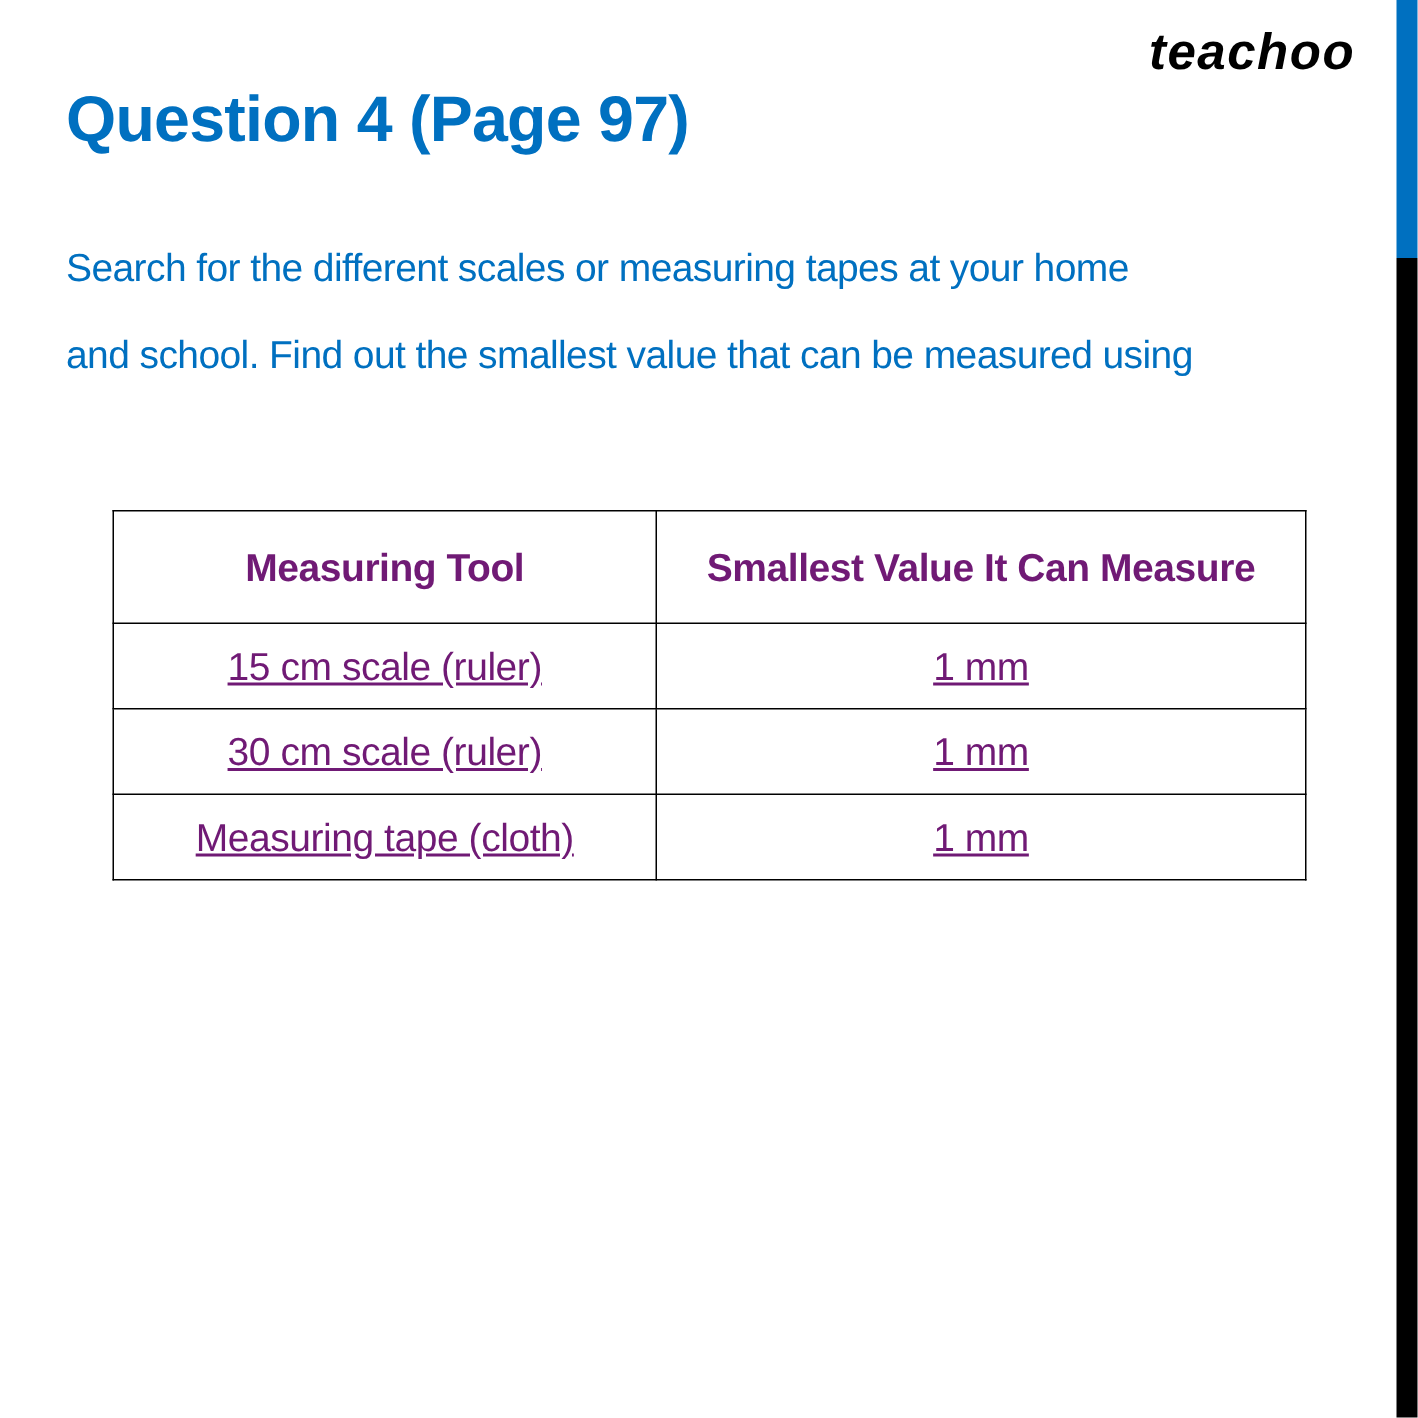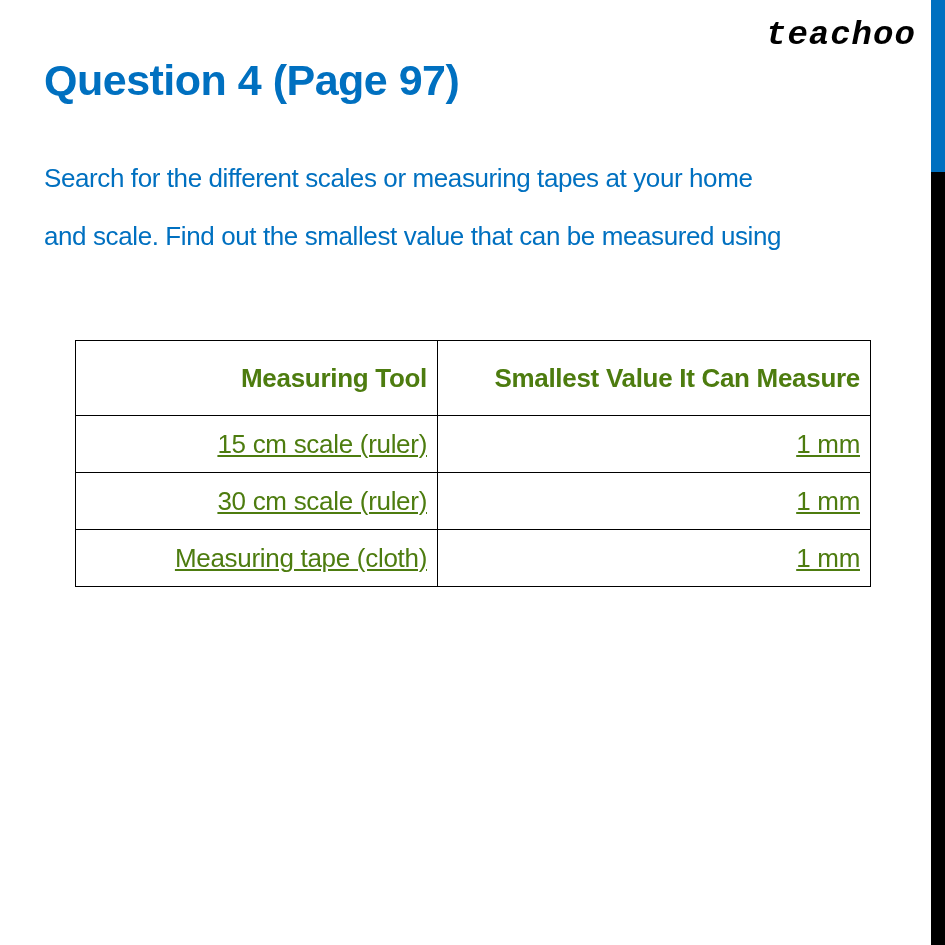--- a/index.html
+++ b/index.html
@@ -1,44 +1,44 @@
 <!DOCTYPE html>
 <html><head>
 <meta charset="utf-8">
 <style>
   html, body { margin:0; padding:0; }
   body { width:945px; height:945px; position:relative; background:#ffffff; overflow:hidden;
          font-family:"Liberation Sans", sans-serif; }
-  .logo { position:absolute; left:766px; top:16px; font-family:Liberation Mono, monospace; font-style:italic;
+  .logo { position:absolute; left:766px; top:16px; font-family:Liberation Sans, sans-serif; font-style:italic;
           font-weight:bold; font-size:34px; color:#000; letter-spacing:1px; }
   .sidebar-blue { position:absolute; left:931px; top:0; width:14px; height:172px; }
   .sidebar-black { position:absolute; left:931px; top:172px; width:14px; height:773px; }
   .title { position:absolute; left:44px; top:56px; font-size:43px; font-weight:bold; letter-spacing:-0.5px; }
   .question { position:absolute; left:44px; top:150px; width:880px; font-size:26px; line-height:57.5px; letter-spacing:-0.4px; }
   .q-line { display:block; white-space:nowrap; }
   table { position:absolute; left:75px; top:340px; border-collapse:collapse; }
-  td, th { border:1px solid #000; text-align:right; padding:0 10px; font-size:26px; color:#4d7c0f;
+  td, th { border:1px solid #000; text-align:center; padding:0 10px; font-size:26px; color:#701a75;
            letter-spacing:-0.3px; white-space:nowrap; }
   th { font-weight:bold; height:74px; }
   td { height:56px;text-decoration:underline; }
   .c1 { width:341px; }
   .c2 { width:412px; }
 </style>
 </head>
 <body>
 
 <div class="logo">teachoo</div>
 <div class="sidebar-blue" style="background:#0070c0"></div>
 <div class="sidebar-black" style="background:#000"></div>
 
 <div class="title" style="color:#0070c0">Question 4 (Page 97)</div>
 
 <div class="question" style="color:#0070c0">
   <span class="q-line">Search for the different scales or measuring tapes at your home</span>
-  <span class="q-line">and scale. Find out the smallest value that can be measured using</span>
+  <span class="q-line">and school. Find out the smallest value that can be measured using</span>
 </div>
 
 <table>
   <tbody>
       <tr>
     <th class="c1">Measuring Tool</th>
     <th class="c2">Smallest Value It Can Measure</th>
   </tr>
   <tr>
     <td>15 cm scale (ruler)</td>

